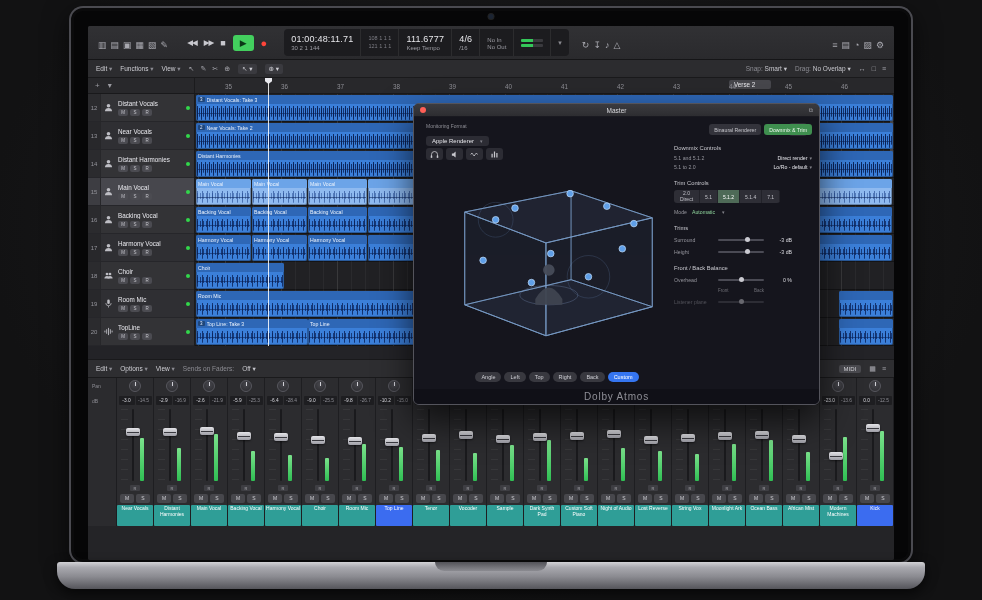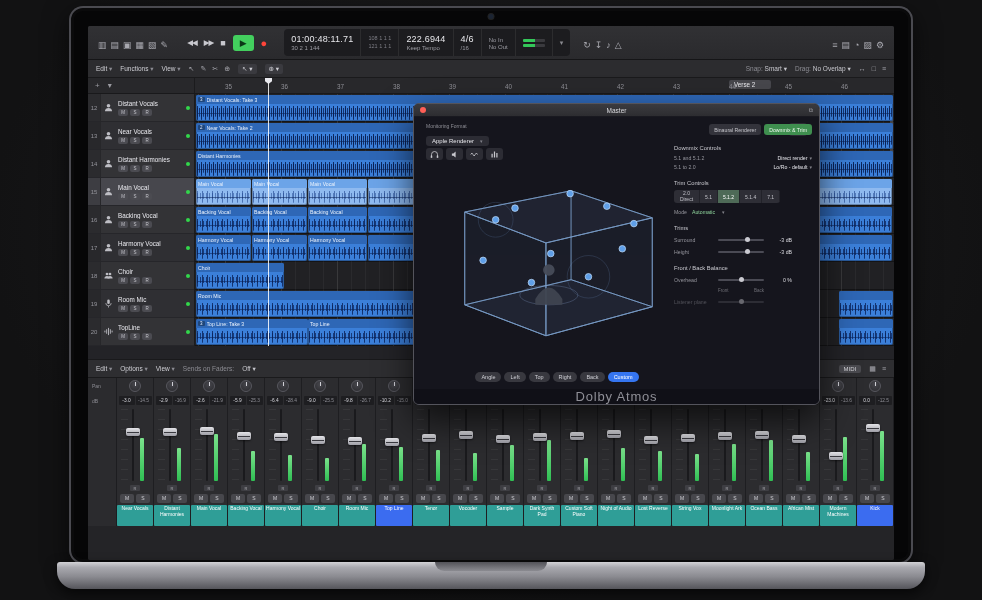--- a/index.html
+++ b/index.html
@@ -114,21 +114,21 @@
 .monval{margin-top:2px;background:#2c2c34;border-radius:3px;padding:2px 6px;font-size:6px;color:#e5e5ea;display:inline-flex;gap:4px;align-items:center;}
 .micons{position:absolute;left:12px;top:44px;display:flex;gap:3px;}
 .micon{width:17px;height:12px;background:#2c2c34;border-radius:3px;display:flex;align-items:center;justify-content:center;}
 .micon svg{width:9px;height:9px;stroke:#c9c9cf;fill:none;stroke-width:1.1;}
 .greenlist{position:absolute;right:12px;top:19px;width:18px;height:13px;background:#2c2c34;border-radius:3px;display:flex;flex-direction:column;justify-content:center;gap:1.5px;align-items:center;}
 .greenlist i{display:block;width:10px;height:1.2px;background:#58d06a;}
 .cube{position:absolute;left:14px;top:56px;width:232px;height:192px;}
 .views{position:absolute;left:28px;bottom:22px;width:230px;display:flex;justify-content:center;gap:3px;}
 .vbtn{background:#38383f;color:#cfcfd5;font-size:5.5px;padding:2px 6px;border-radius:6px;white-space:nowrap;}
 .vbtn.active{background:#3575f0;color:#fff;}
-.pfoot{position:absolute;left:0;right:0;bottom:0;height:15px;background:#101017;display:flex;align-items:center;justify-content:center;font-size:13px;letter-spacing:.8px;color:#8f8f97;}
+.pfoot{position:absolute;left:0;right:0;bottom:0;height:15px;background:#101017;display:flex;align-items:center;justify-content:center;font-size:10px;letter-spacing:.8px;color:#8f8f97;}
 .rpanel{position:absolute;left:260px;top:20px;width:138px;}
 .ptabs{display:flex;gap:3px;justify-content:flex-end;}
 .ptab{font-size:5.2px;color:#c5c5cb;background:#33333b;border-radius:3px;padding:2.5px 5px;white-space:nowrap;}
 .ptab.active{background:#3f8f4f;color:#eef8f0;}
 .psect{font-size:5.8px;color:#cacad0;margin:10px 0 4px;}
 .prow{display:flex;justify-content:space-between;align-items:center;font-size:5.2px;color:#95959d;margin:3px 0;}
 .prow b{color:#e3e3e9;font-weight:normal;}
 .chev{color:#84848c;font-size:5px;margin-left:2px;}
 .segs{display:flex;border-radius:3px;overflow:hidden;background:#2e2e36;width:fit-content;}
 .seg{padding:2px 5px;font-size:5px;color:#c2c2c9;border-right:1px solid #222229;display:flex;align-items:center;justify-content:center;text-align:center;}
@@ -166,21 +166,21 @@
           <div class="lcd">
             <div class="lcdsec">
               <span class="big">01:00:48:11.71</span>
               <span class="sub">30 2 1 144</span>
             </div>
             <div class="lcdsec lcdaux">
               <span>108 1 1 1</span>
               <span>121 1 1 1</span>
             </div>
             <div class="lcdsec">
-              <span class="big">222.6944</span>
+              <span class="big">111.6777</span>
               <span class="sub">Keep Tempo</span>
             </div>
             <div class="lcdsec">
               <span class="big">4/6</span>
               <span class="sub">/16</span>
             </div>
             <div class="lcdsec">
               <span class="sub">No In</span>
               <span class="sub">No Out</span>
             </div>

